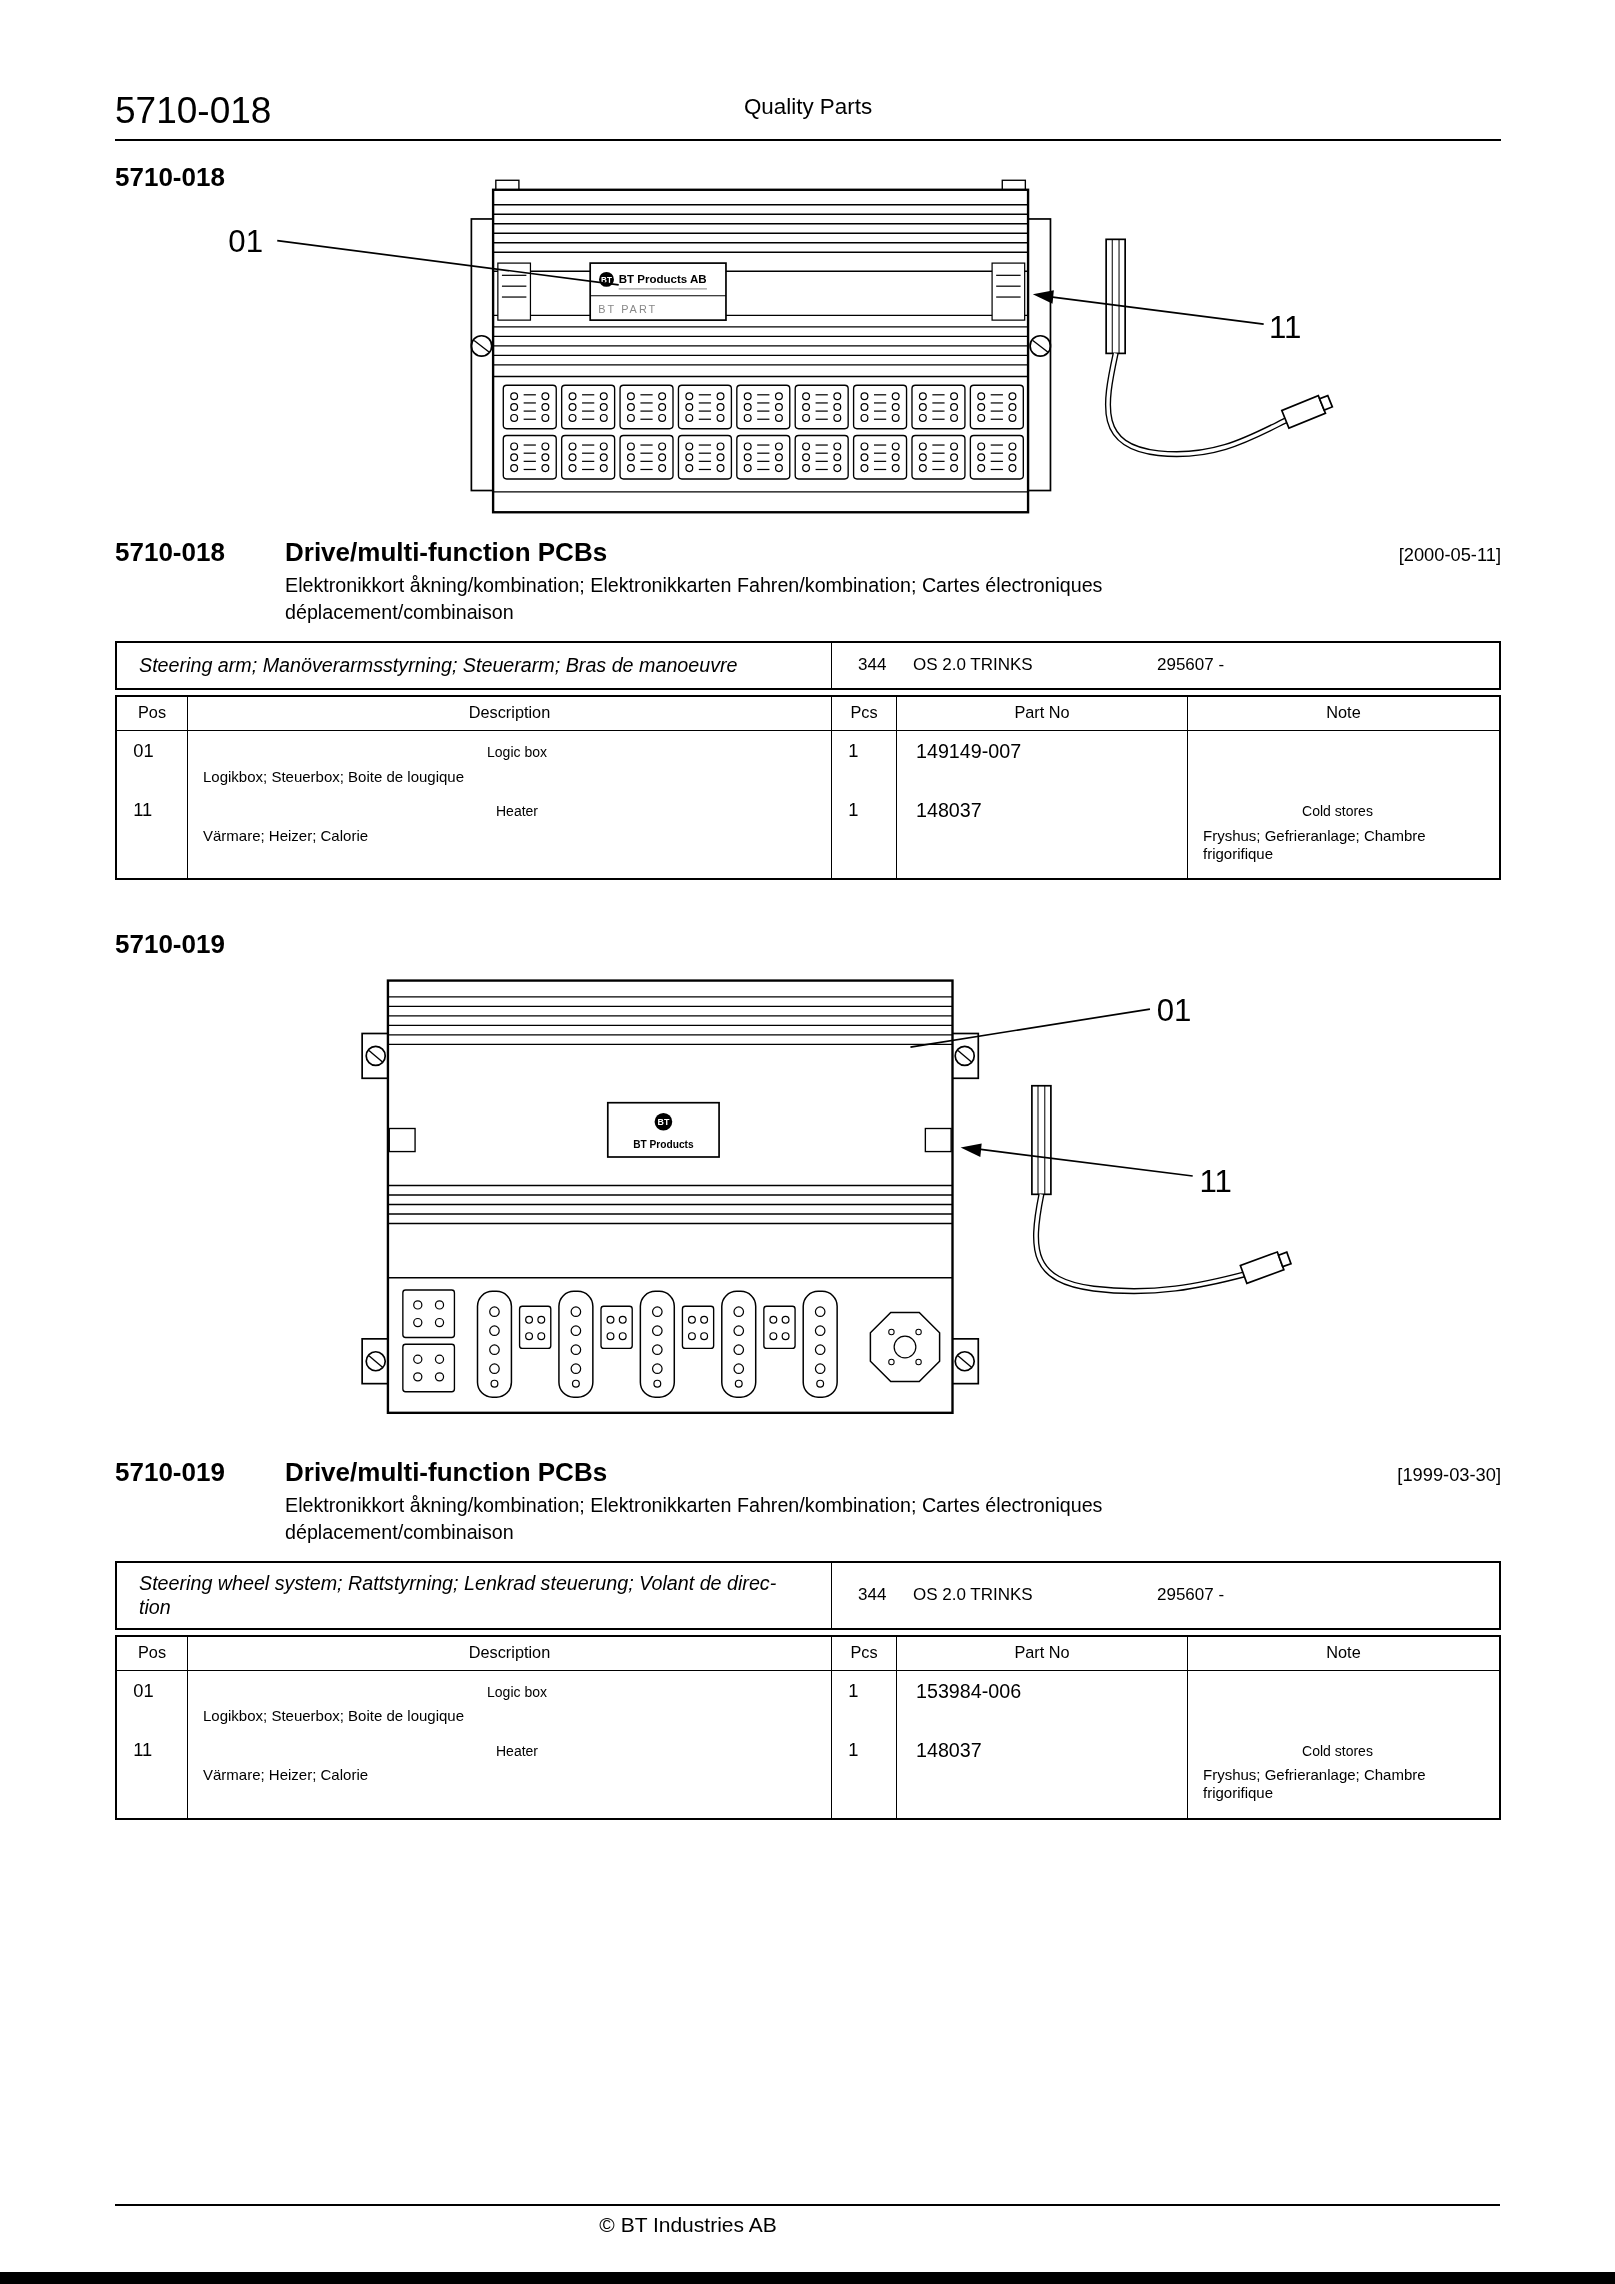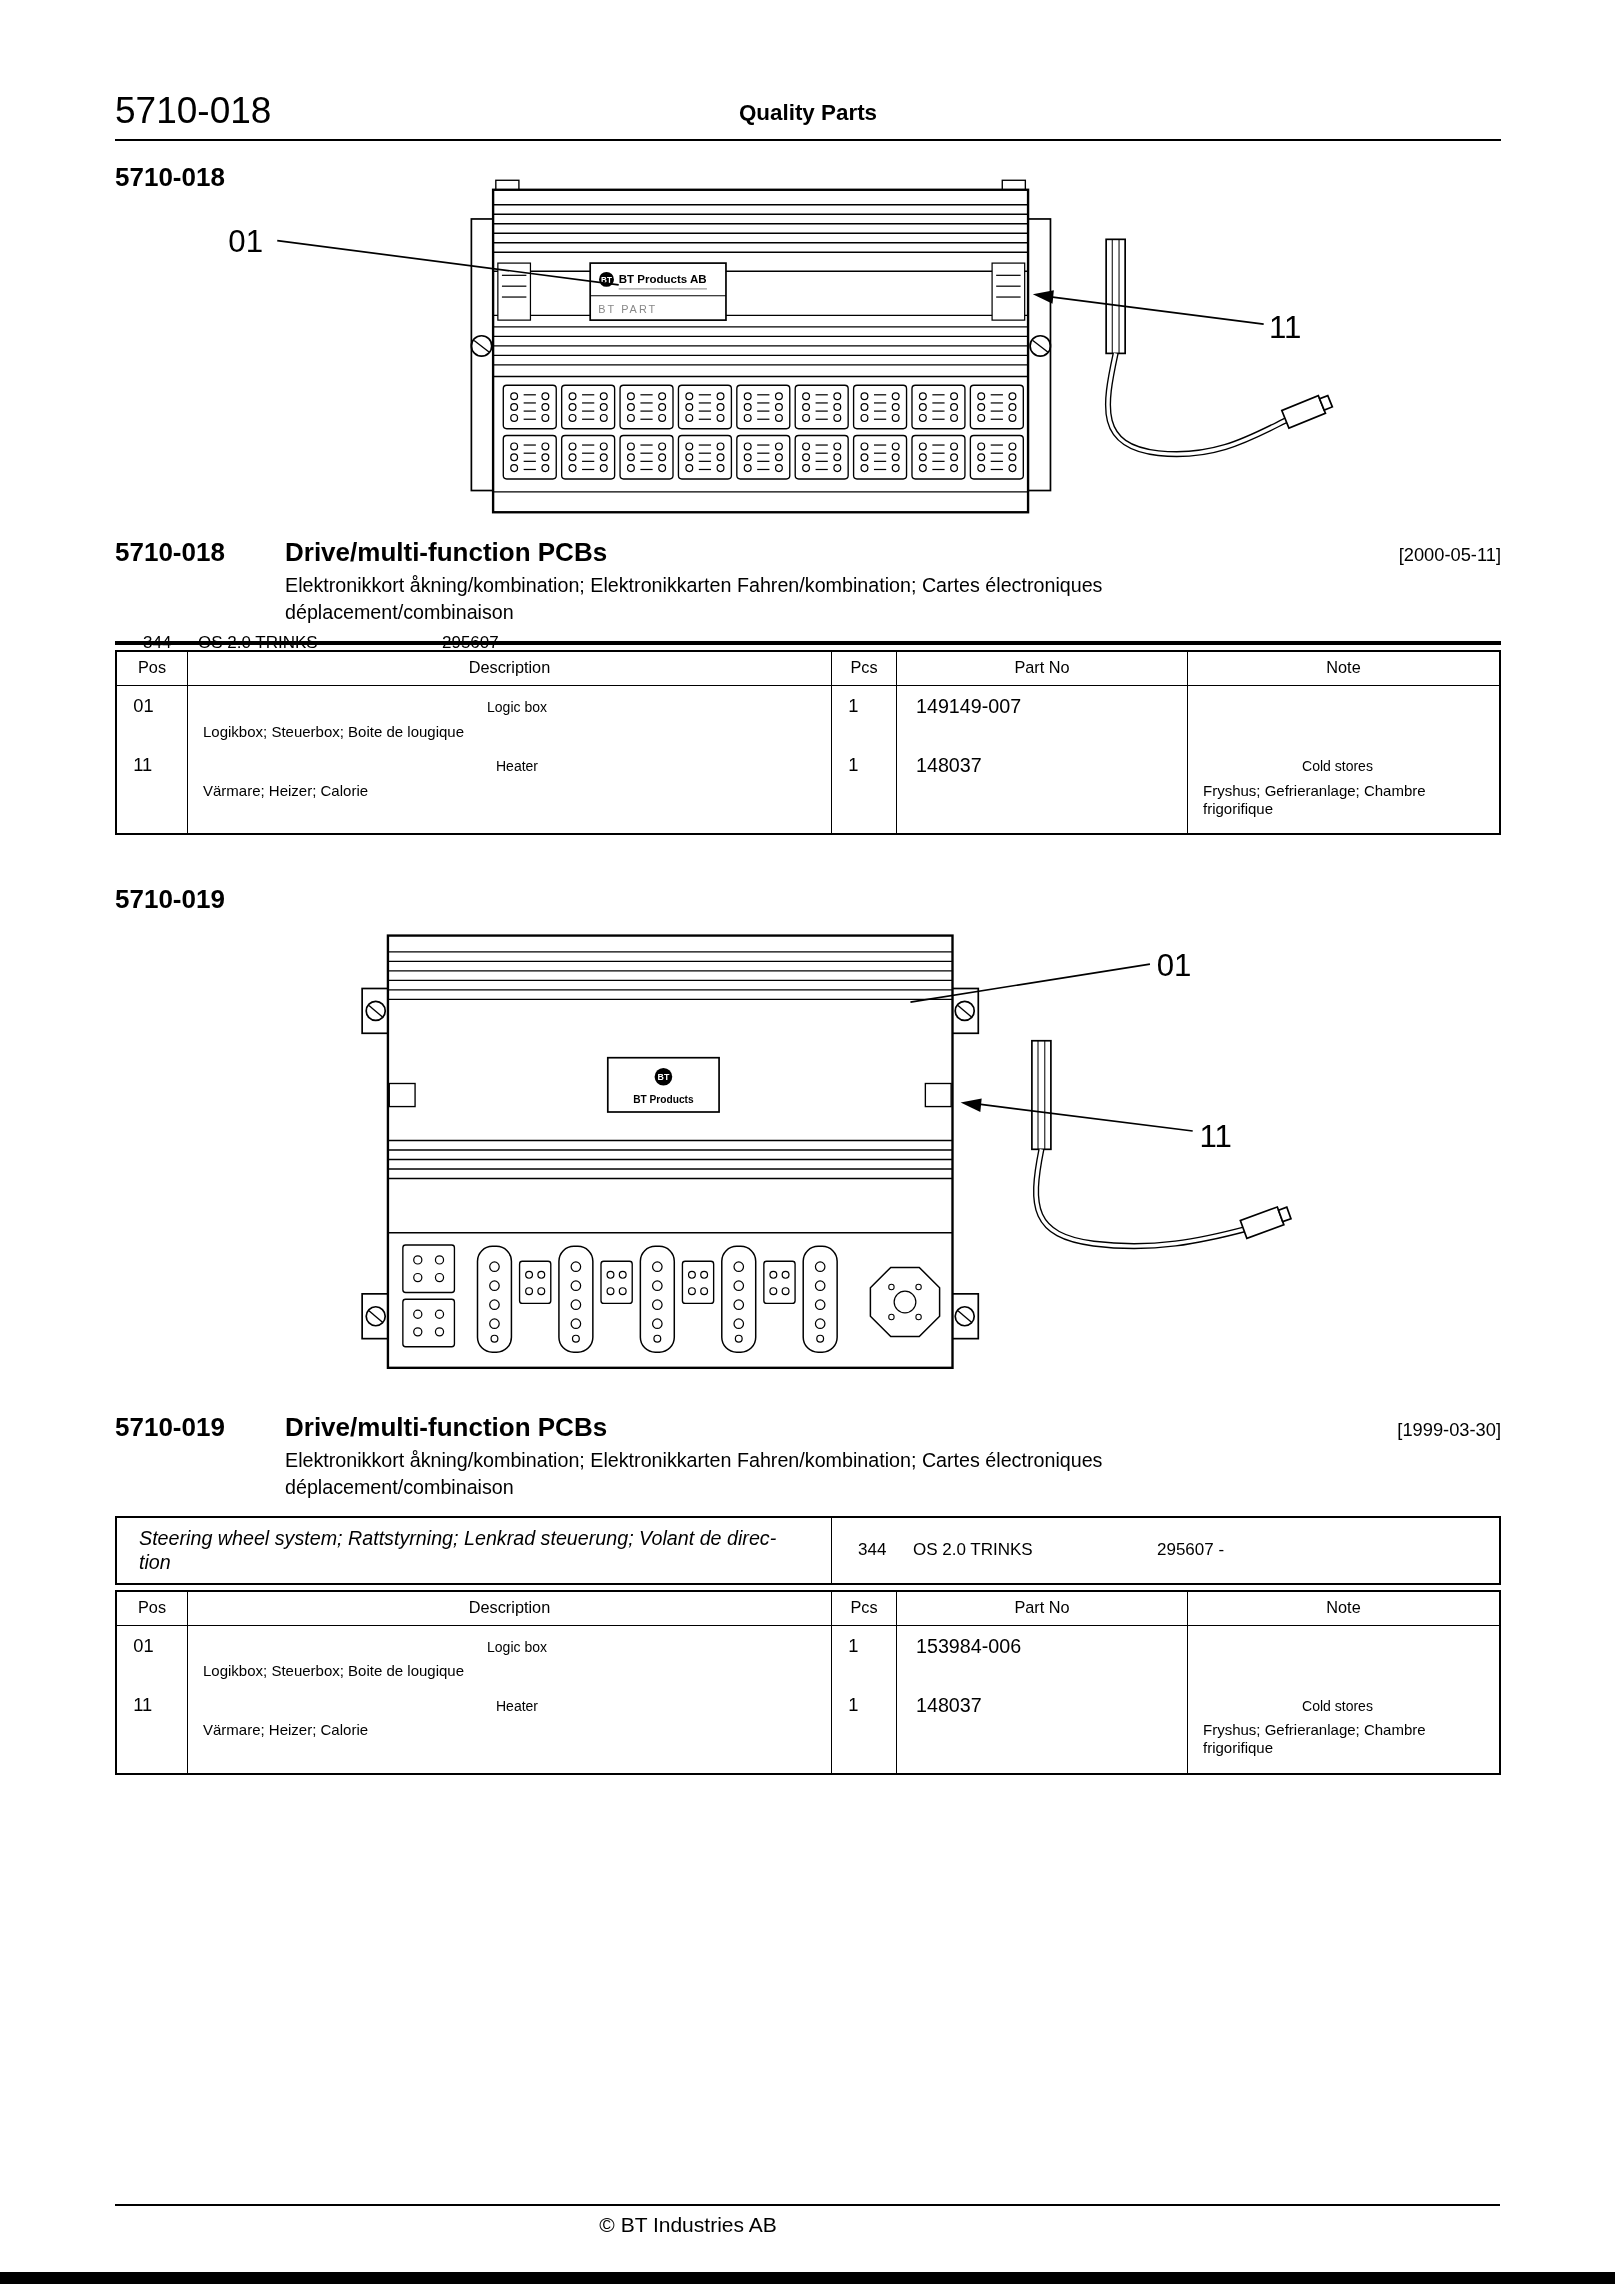--- a/index.html
+++ b/index.html
@@ -6,21 +6,21 @@
   html, body { background:#ffffff; }
   body {
     width:1616px; height:2284px; position:relative; overflow:hidden;
     font-family:"Liberation Sans", sans-serif; color:#000;
   }
   .page { padding:76px 115px 0 115px; position:relative; }
 
   
   .page-header { position:relative; height:53px; }
   .doc-number { position:absolute; left:0; bottom:0; font-size:37px; font-weight:400; line-height:1; }
-  .page-title { position:absolute; left:0; right:0; bottom:3px; text-align:center; font-size:22.4px; font-weight:700; }
+  .page-title { position:absolute; left:0; right:0; bottom:9px; text-align:center; font-size:22.4px; font-weight:400; }
   .header-rule { border-top:2.7px solid #000; margin-top:9.5px; }
 
   
   .figure-heading { font-size:26px; font-weight:700; margin-top:20.4px; line-height:33px; }
   .fig2-heading { margin-top:48px; }
   .section-heading { display:flex; align-items:baseline; }
   .sh-number { font-size:26px; font-weight:700; width:170px; flex:none; }
   .sh-title  { font-size:26px; font-weight:700; }
   .sh-date   { margin-left:auto; font-size:18.3px; font-weight:400; }
   .subtitle  { margin-left:170px; margin-top:4.1px; font-size:19.7px; line-height:27px; }
@@ -221,20 +221,24 @@
     <span class="sh-title">Drive/multi-function PCBs</span>
     <span class="sh-date">[2000-05-11]</span>
   </div>
   <div class="subtitle">
     <div>Elektronikkort åkning/kombination; Elektronikkarten Fahren/kombination; Cartes électroniques</div>
     <div>déplacement/combinaison</div>
   </div>
 
   <div class="ptable">
     <div class="pt-title">
+      <div class="pt-title-left">
+        <span>Steering arm; Manöverarmsstyrning; Steuerarm; Bras de manoeuvre</span>
+        <span></span>
+      </div>
       <div class="pt-title-right">
         <span class="pt-code">344</span>
         <span class="pt-model">OS 2.0 TRINKS</span>
         <span class="pt-serial">295607 -</span>
       </div>
     </div>
     <div class="pt-gap"></div>
     <div class="pt-grid">
       <div class="cell hcell bline">Pos</div>
       <div class="cell hcell bline">Description</div>

